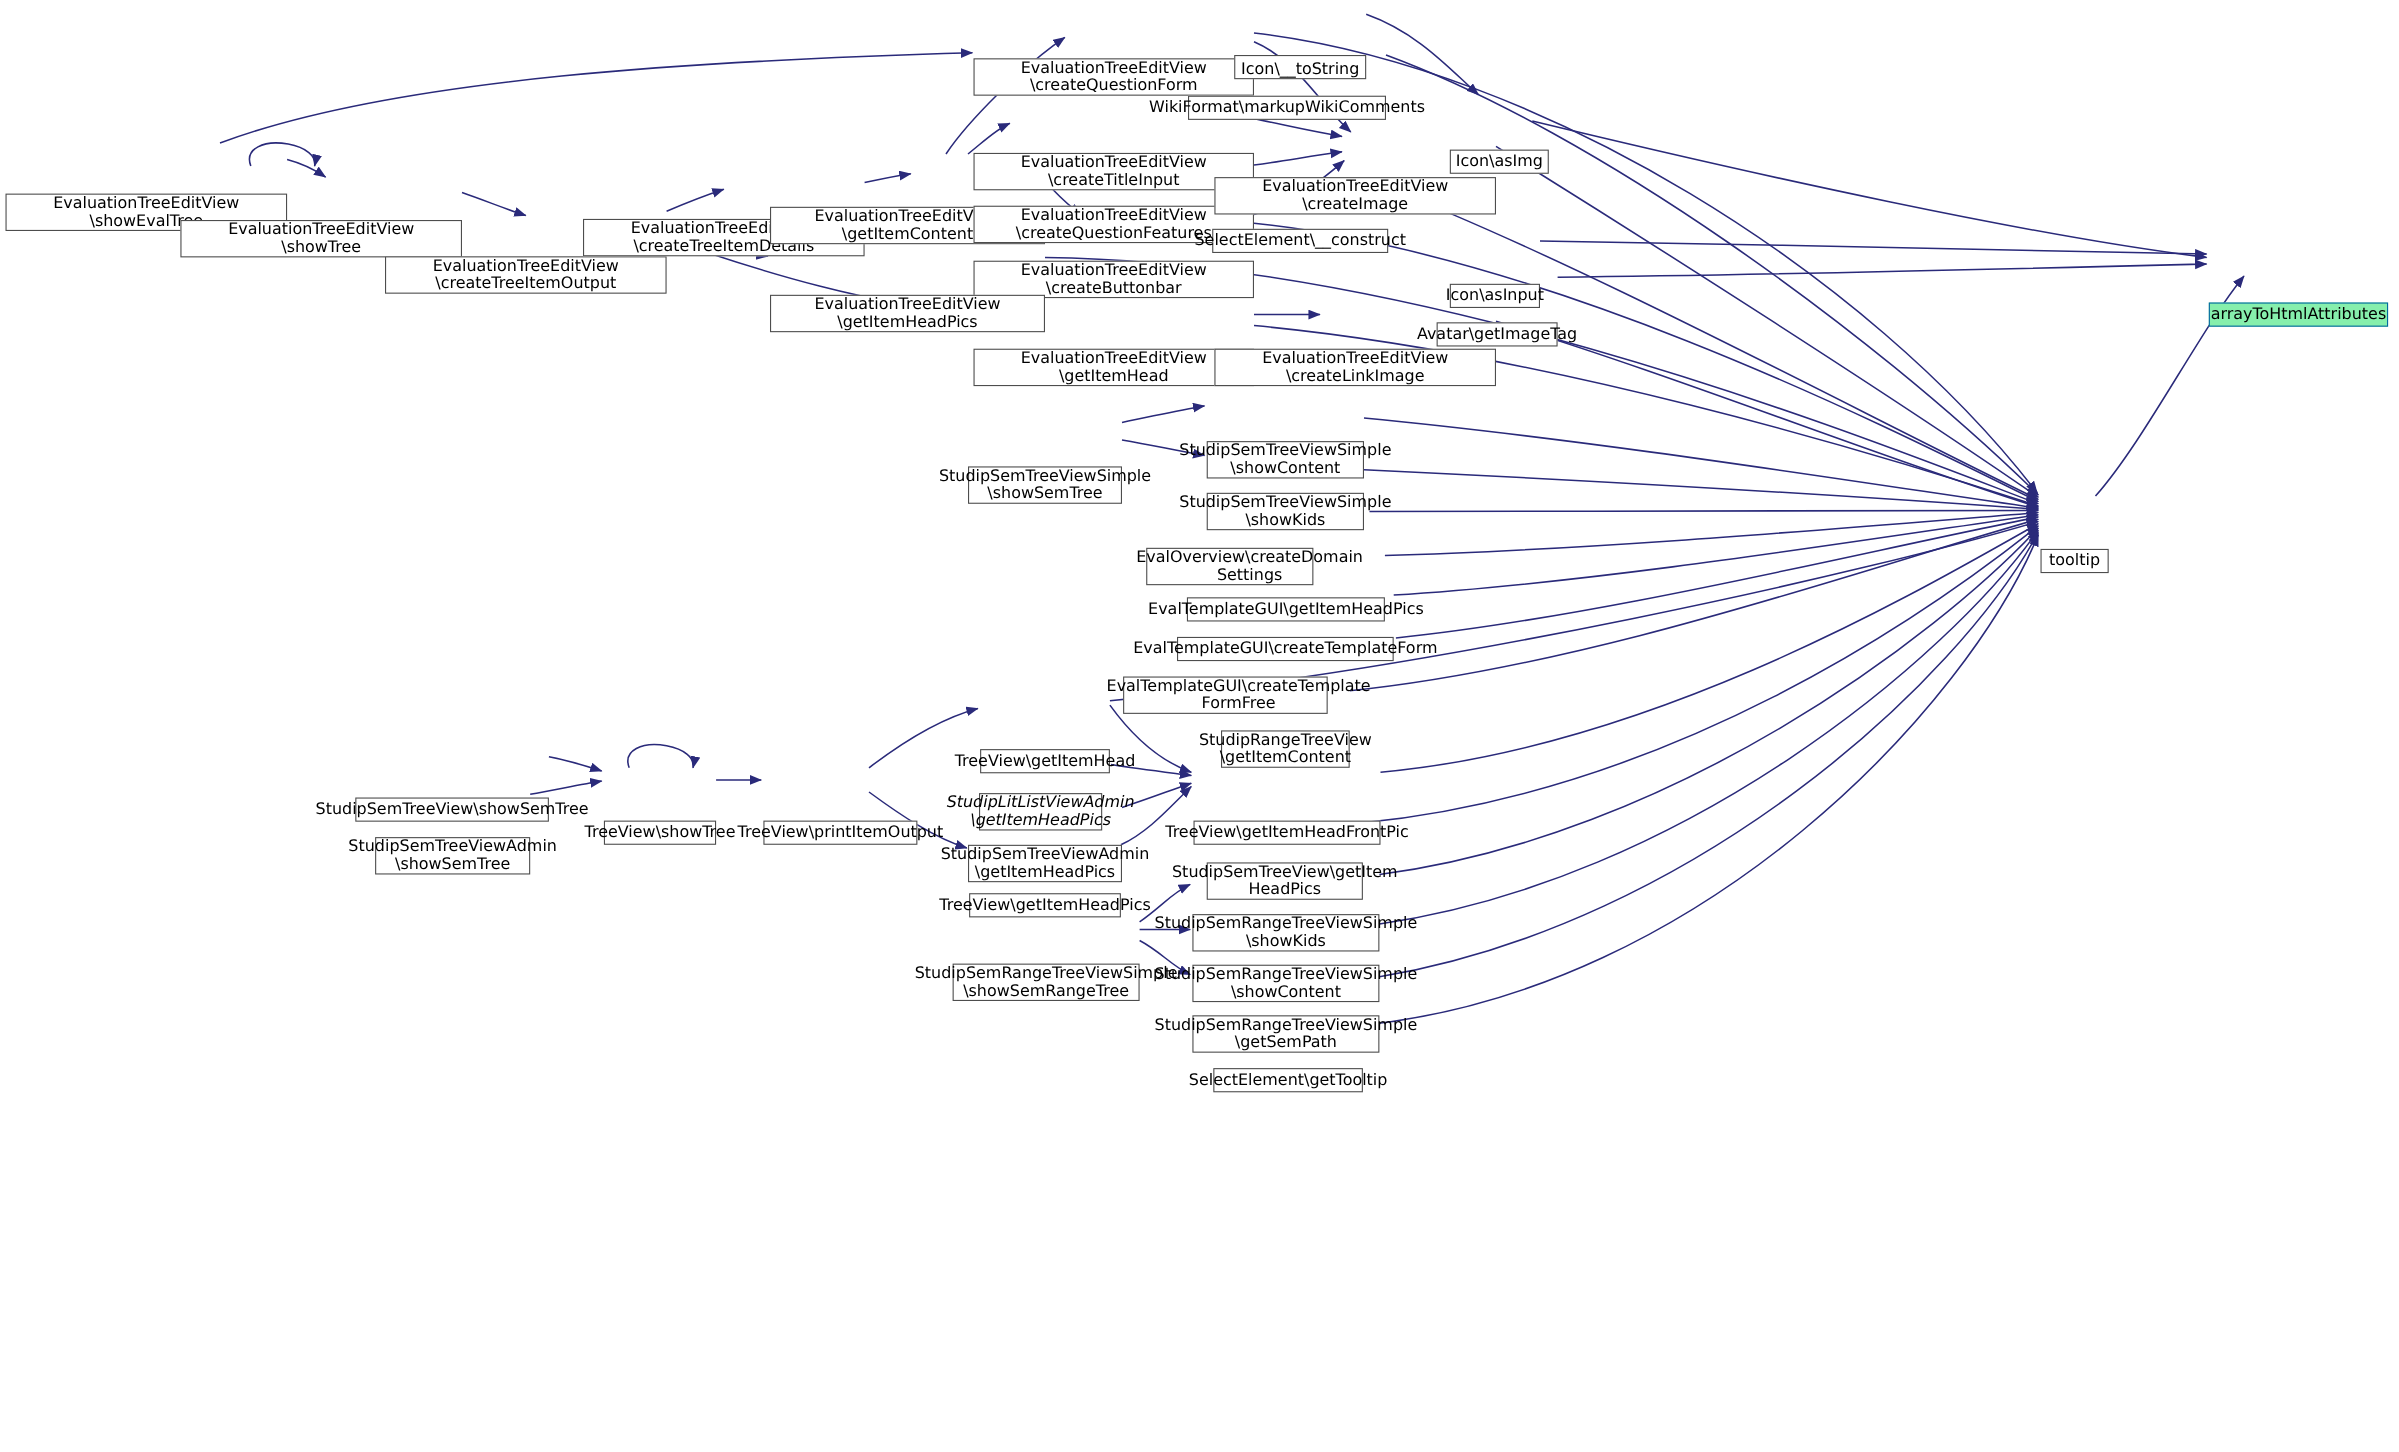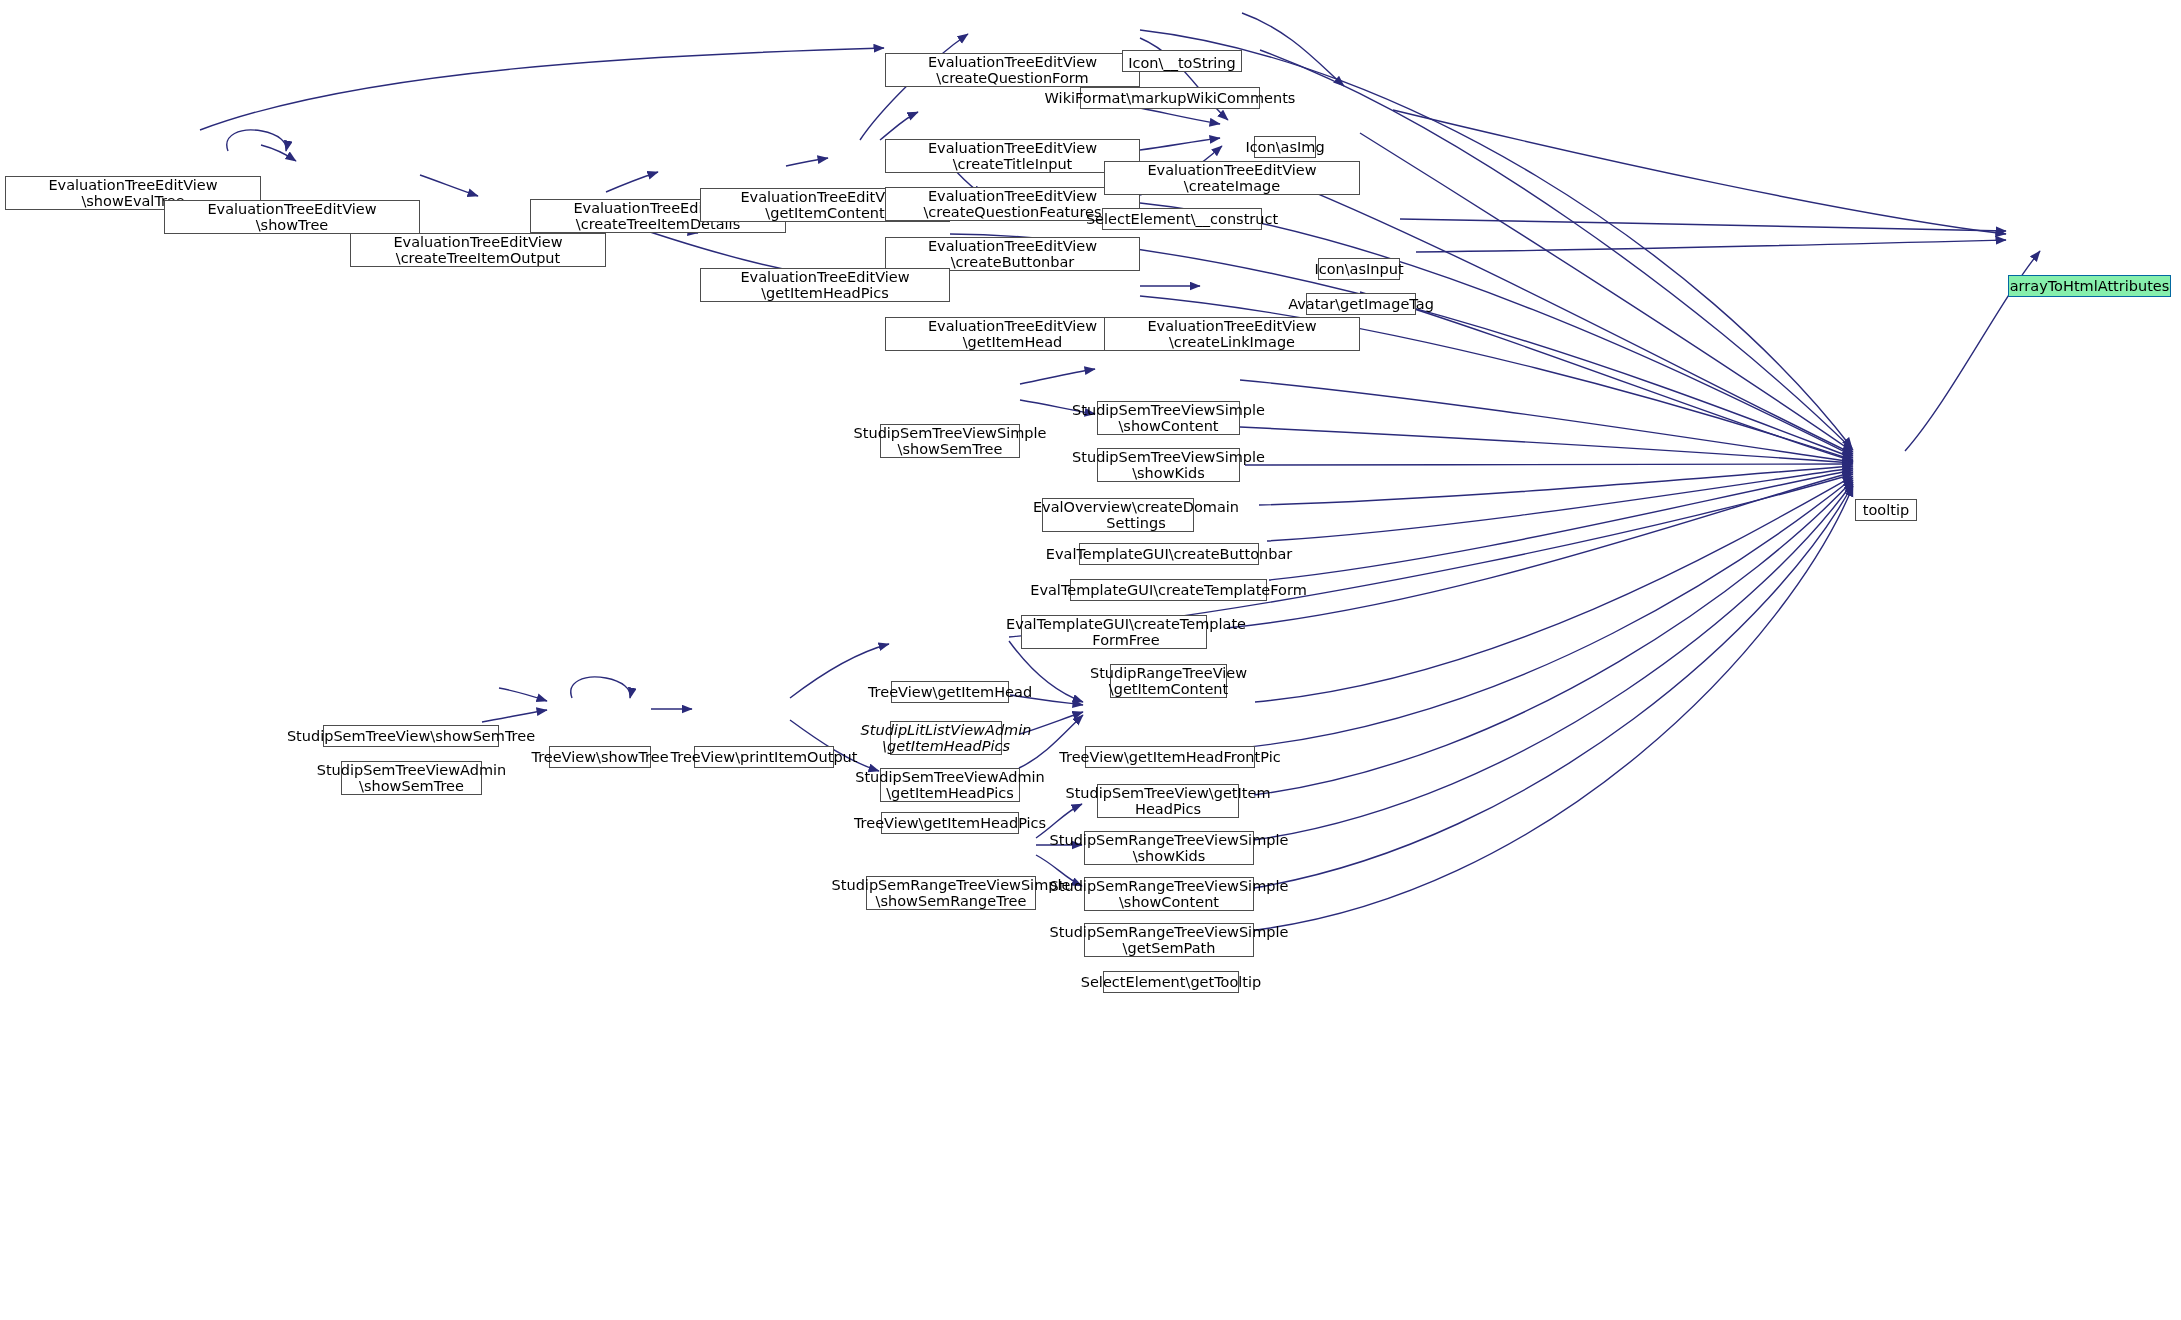--- a/index.html
+++ b/index.html
@@ -109,33 +109,33 @@
 \getItemHeadPics</span></div>
       <div class="node" style="left: 885px; top: 269px; width: 255px; height: 34px;"><span>EvaluationTreeEditView
 \getItemHead</span></div>
       <div class="node" style="left: 1104px; top: 113px; width: 256px; height: 34px;"><span>EvaluationTreeEditView
 \createImage</span></div>
       <div class="node" style="left: 1104px; top: 269px; width: 256px; height: 34px;"><span>EvaluationTreeEditView
 \createLinkImage</span></div>
       <div class="node" style="left: 1122px; top: 2px; width: 120px; height: 22px; align-items: flex-end;"><span>Icon\__toString</span></div>
       <div class="node" style="left: 1080px; top: 39px; width: 180px; height: 22px;"><span>WikiFormat\markupWikiComments</span></div>
       <div class="node" style="left: 1102px; top: 160px; width: 160px; height: 22px;"><span>SelectElement\__construct</span></div>
-      <div class="node" style="left: 1254px; top: 88px; width: 62px; height: 22px;"><span>Icon\asImg</span></div>
+      <div class="node" style="left: 1318px; top: 88px; width: 90px; height: 22px;"><span>Icon\asImg</span></div>
       <div class="node" style="left: 1318px; top: 210px; width: 82px; height: 22px;"><span>Icon\asInput</span></div>
       <div class="node" style="left: 1306px; top: 245px; width: 110px; height: 22px;"><span>Avatar\getImageTag</span></div>
       <div class="node hl" style="left: 2008px; top: 227px; width: 163px; height: 22px;"><span>arrayToHtmlAttributes</span></div>
       <div class="node" style="left: 880px; top: 376px; width: 140px; height: 34px;"><span>StudipSemTreeViewSimple
 \showSemTree</span></div>
       <div class="node" style="left: 1097px; top: 353px; width: 143px; height: 34px;"><span>StudipSemTreeViewSimple
 \showContent</span></div>
       <div class="node" style="left: 1097px; top: 400px; width: 143px; height: 34px;"><span>StudipSemTreeViewSimple
 \showKids</span></div>
       <div class="node" style="left: 1042px; top: 450px; width: 152px; height: 34px; padding-left: 36px;"><span>EvalOverview\createDomain
 Settings</span></div>
-      <div class="node" style="left: 1079px; top: 495px; width: 180px; height: 22px;"><span>EvalTemplateGUI\createButtonbar</span></div>
+      <div class="node" style="left: 1079px; top: 495px; width: 180px; height: 22px;"><span>EvalTemplateGUI\getItemHeadPics</span></div>
       <div class="node" style="left: 1070px; top: 531px; width: 197px; height: 22px;"><span>EvalTemplateGUI\createTemplateForm</span></div>
       <div class="node" style="left: 1021px; top: 567px; width: 186px; height: 34px; padding-left: 24px;"><span>EvalTemplateGUI\createTemplate
 FormFree</span></div>
       <div class="node" style="left: 1110px; top: 616px; width: 117px; height: 34px;"><span>StudipRangeTreeView
 \getItemContent</span></div>
       <div class="node" style="left: 1855px; top: 451px; width: 62px; height: 22px;"><span>tooltip</span></div>
       <div class="node" style="left: 323px; top: 677px; width: 176px; height: 22px;"><span>StudipSemTreeView\showSemTree</span></div>
       <div class="node" style="left: 341px; top: 713px; width: 141px; height: 34px;"><span>StudipSemTreeViewAdmin
 \showSemTree</span></div>
       <div class="node" style="left: 549px; top: 698px; width: 102px; height: 22px;"><span>TreeView\showTree</span></div>

